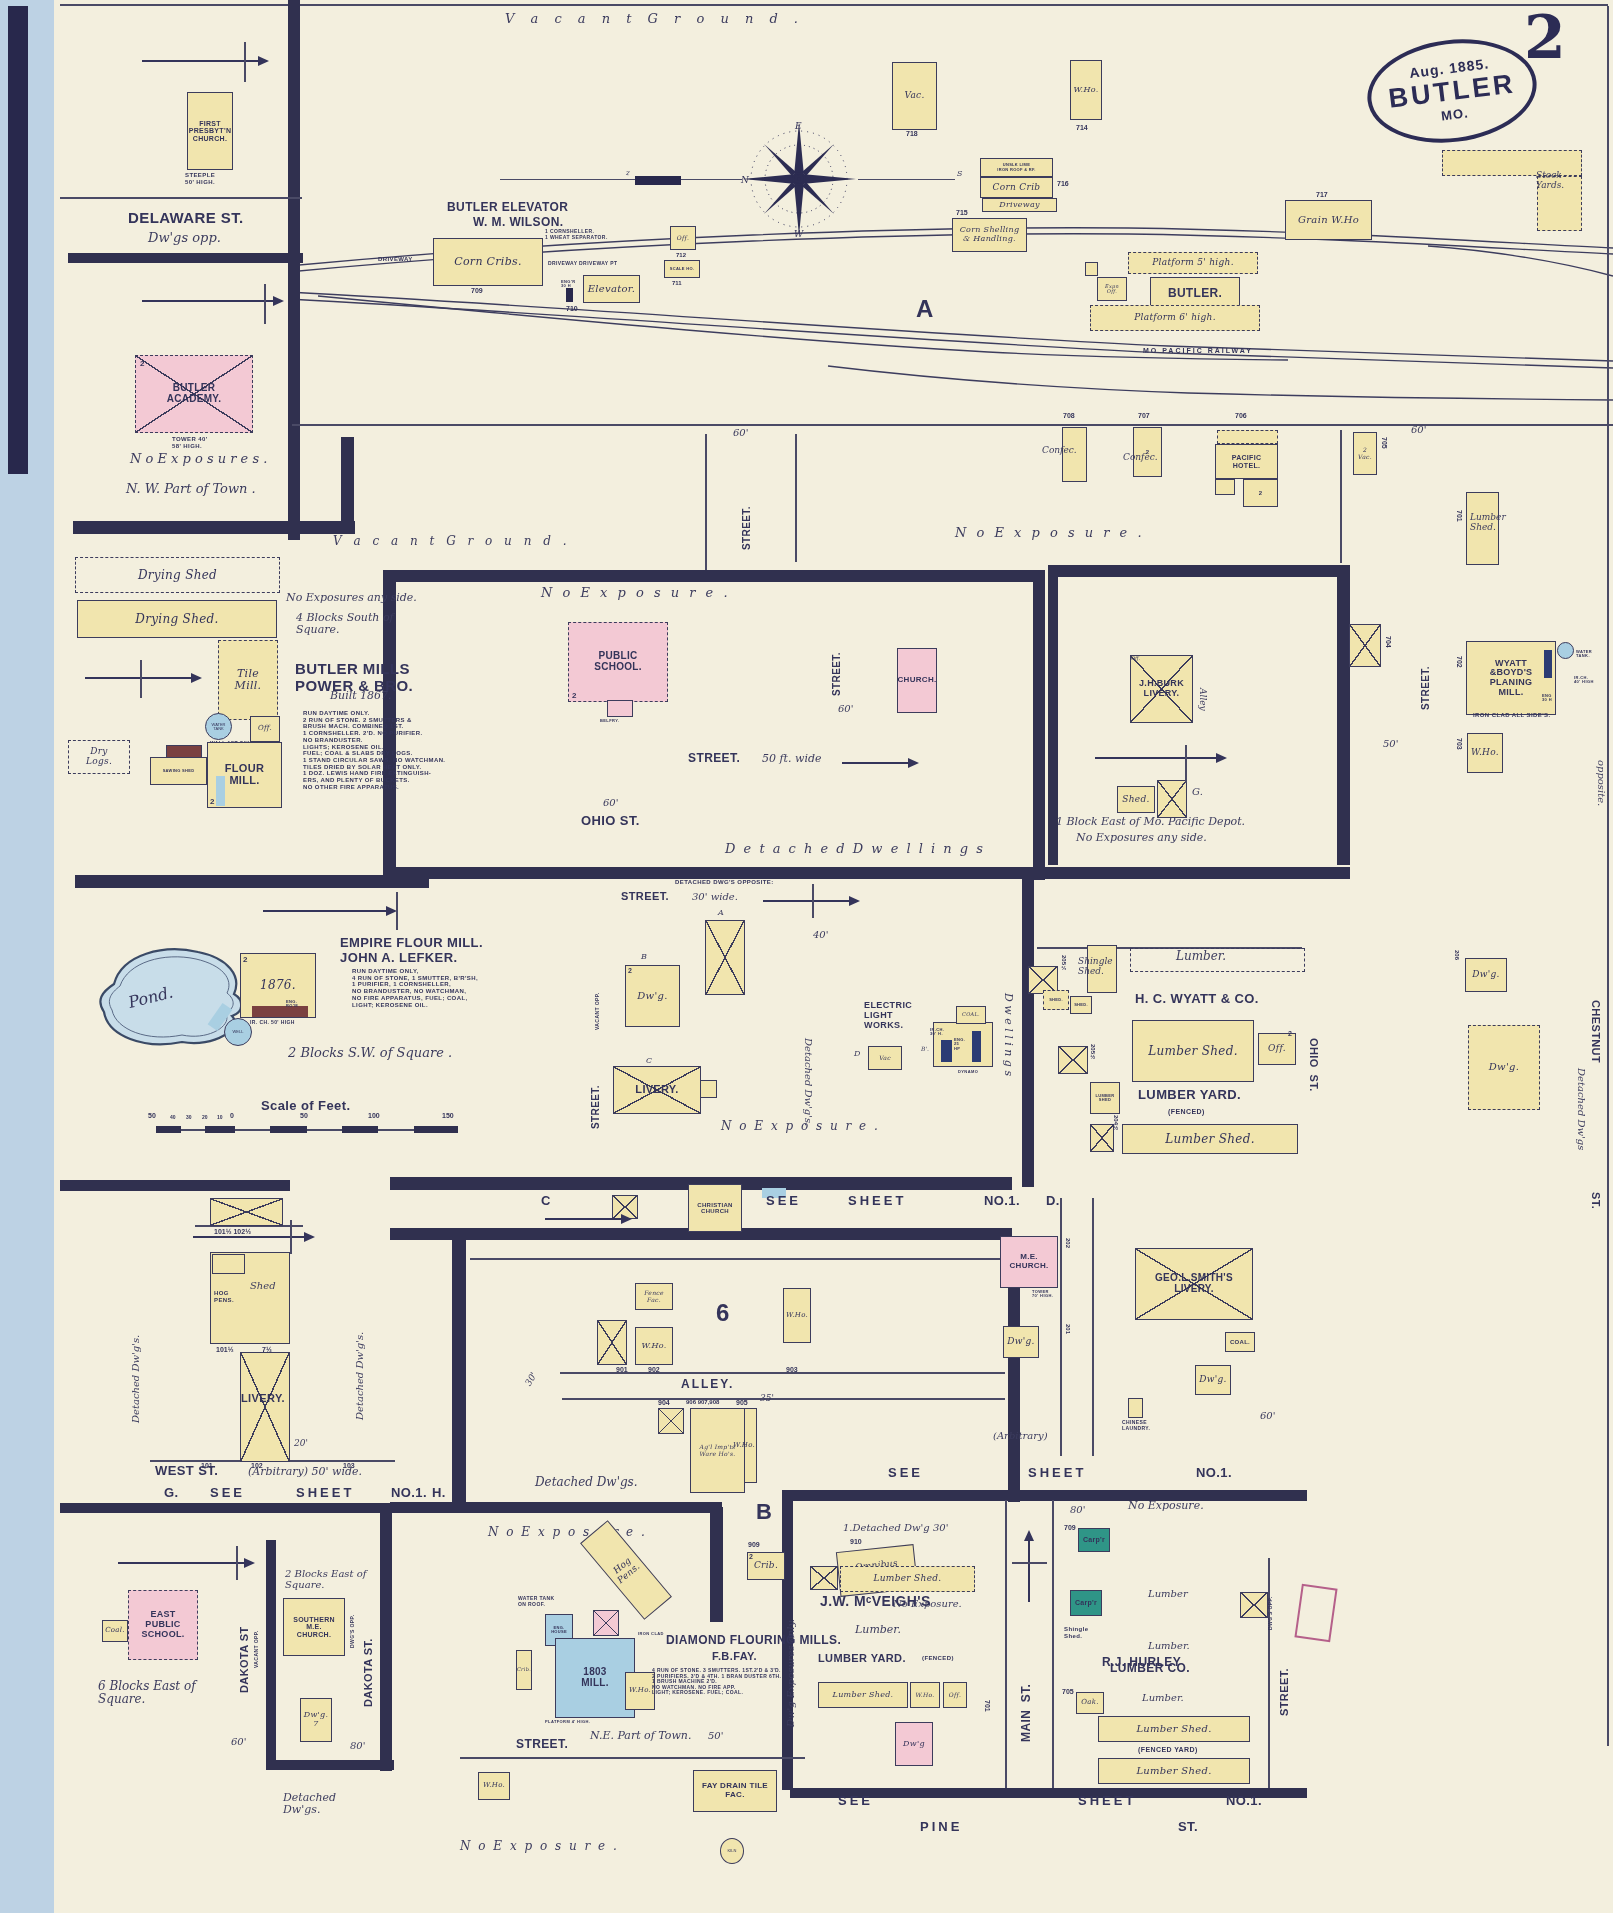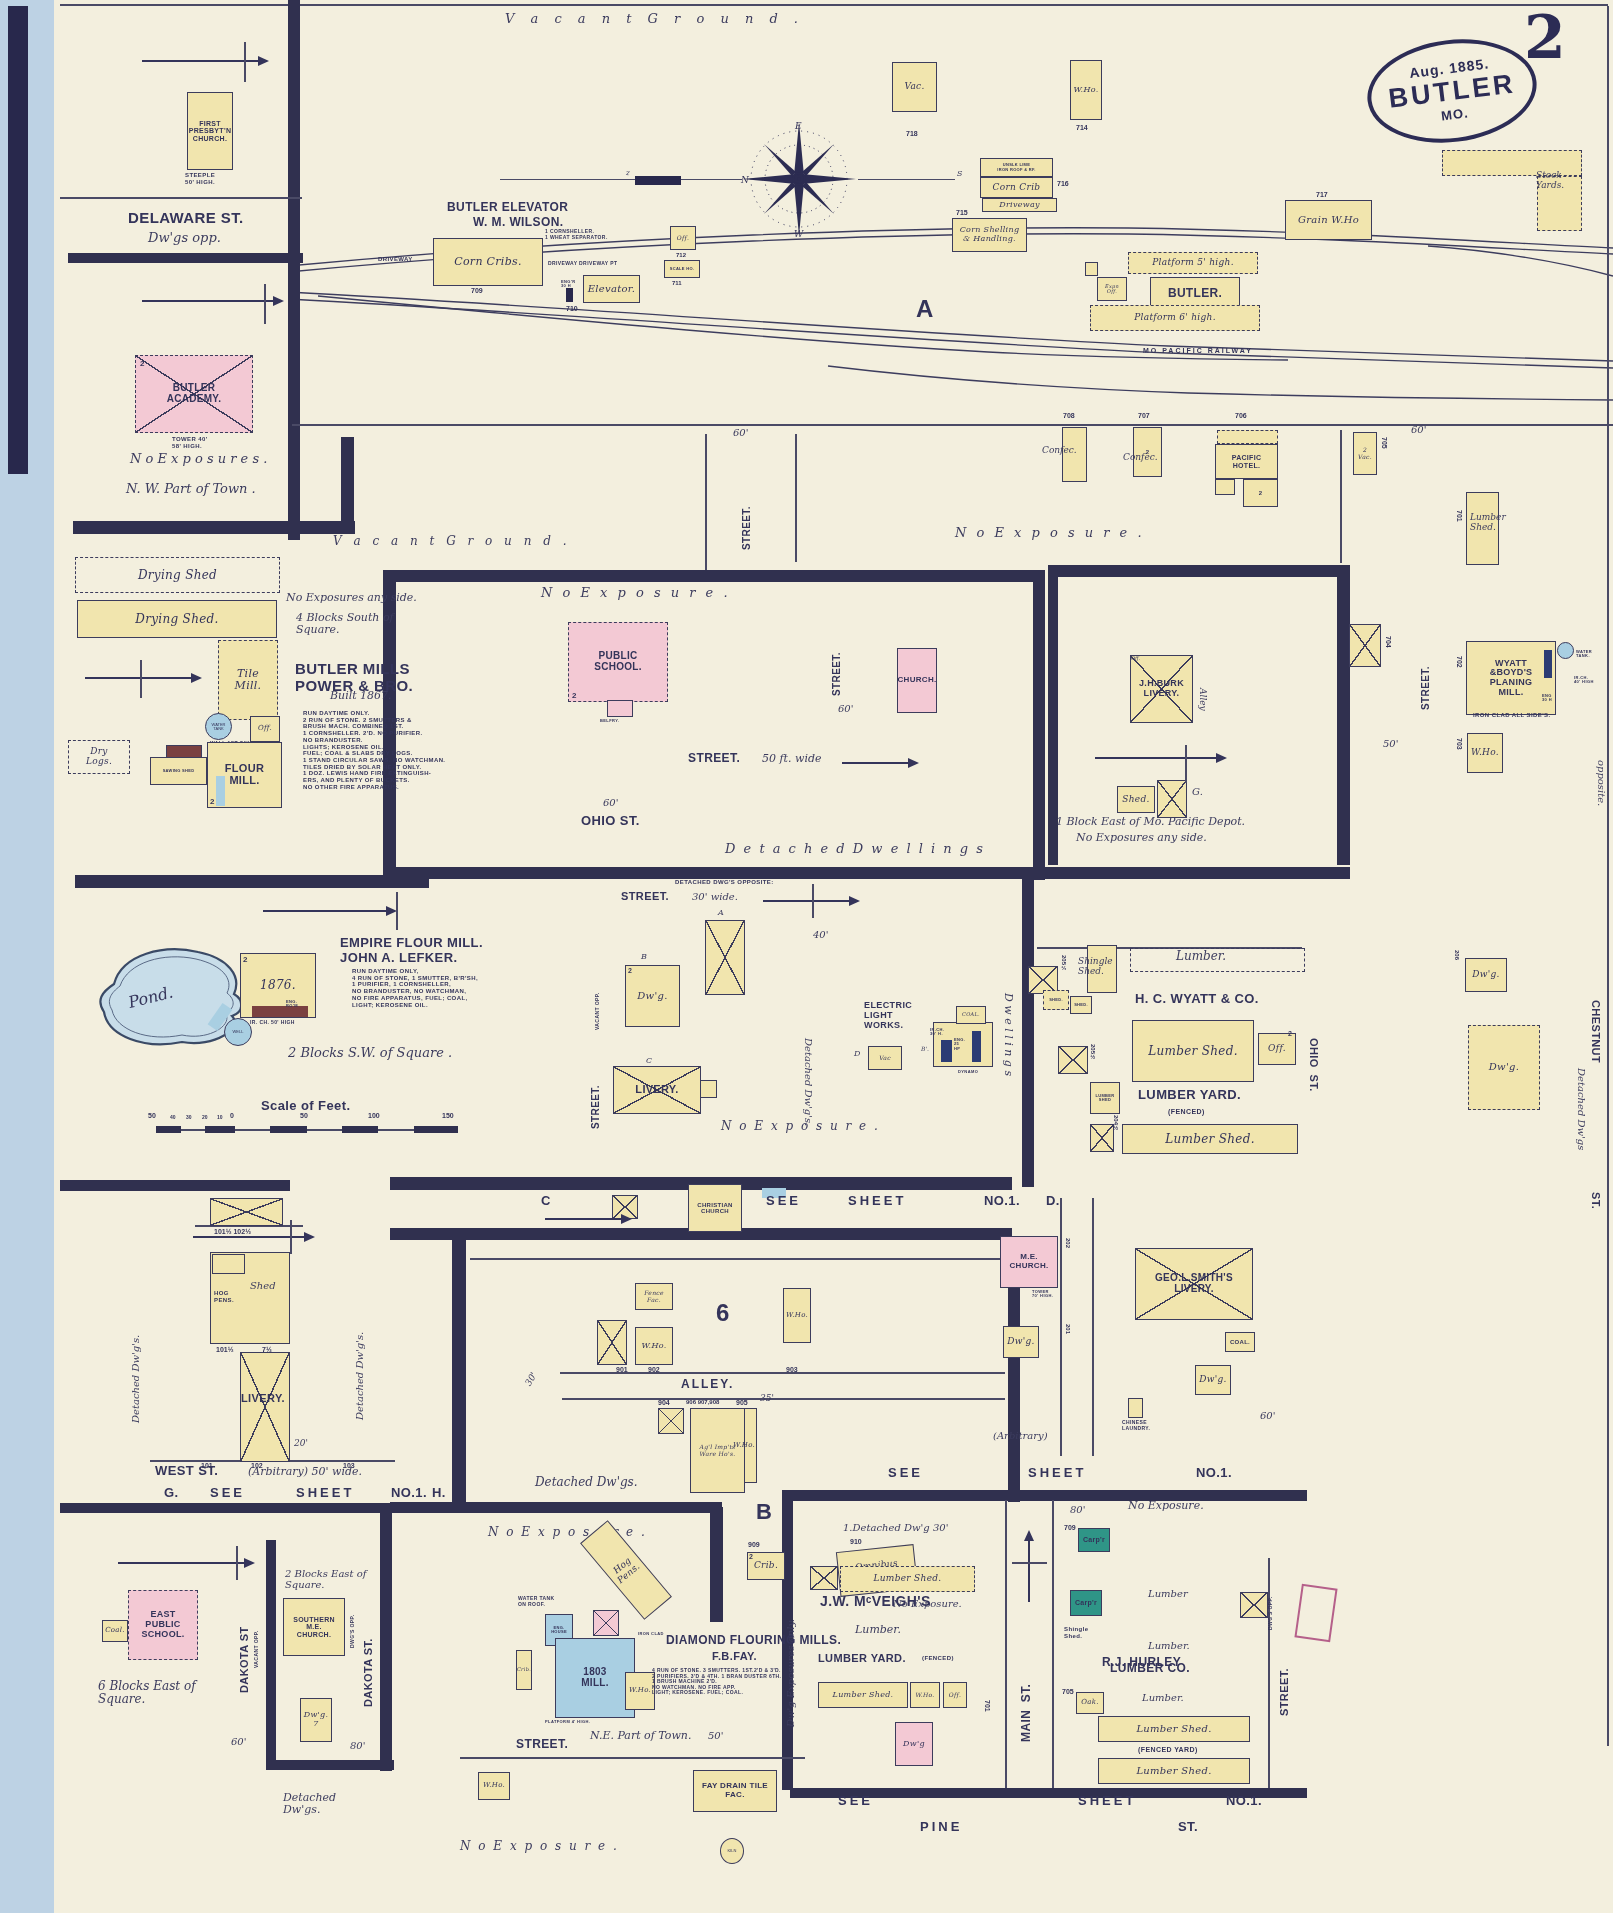--- a/index.html
+++ b/index.html
@@ -233,21 +233,21 @@
       <span class="sc" style="font-size: 6px;">Off.</span>
     </div>
     <div class="it t nm" style="left: 676px; top: 252px; font-size: 6px;">712</div>
     <div class="it box f-y" style="left: 664px; top: 260px; width: 36px; height: 18px; font-size: 4px;">
       <span style="font-size: 4px;">SCALE HO.</span>
     </div>
     <div class="it t nm" style="left: 672px; top: 280px; font-size: 6px;">711</div>
     <div class="it box f-nv nb" style="left: 635px; top: 176px; width: 46px; height: 9px;"></div>
     <div class="it t sc" style="left: 626px; top: 170px; font-size: 7px;">z</div>
     <div class="it t sc" style="left: 957px; top: 170px; font-size: 8px;">S</div>
-    <div class="it box f-y" style="left: 892px; top: 62px; width: 45px; height: 50px; font-size: 9px;">
+    <div class="it box f-y" style="left: 892px; top: 62px; width: 45px; height: 68px; font-size: 9px;">
       <span class="sc" style="font-size: 9px;">Vac.</span>
     </div>
     <div class="it t nm" style="left: 906px; top: 130px; font-size: 7px;">718</div>
     <div class="it box f-y" style="left: 1070px; top: 60px; width: 32px; height: 60px; font-size: 8px;">
       <span class="sc" style="font-size: 8px;">W.Ho.</span>
     </div>
     <div class="it t nm" style="left: 1076px; top: 124px; font-size: 7px;">714</div>
     <div class="it box f-y" style="left: 980px; top: 158px; width: 73px; height: 19px; font-size: 4px;">
       <span style="font-size: 4px;">UNSLK LIME
 IRON ROOF &amp; RF.</span>

